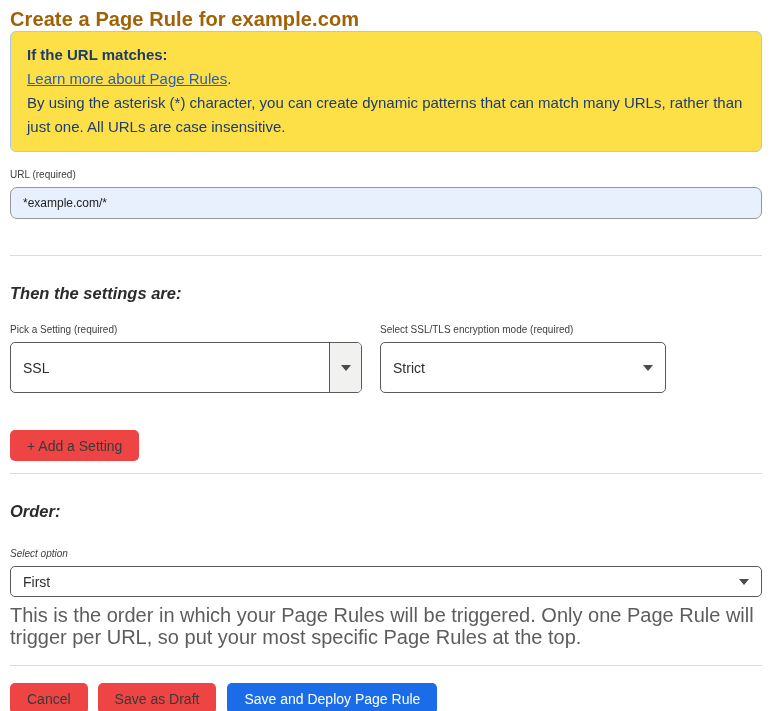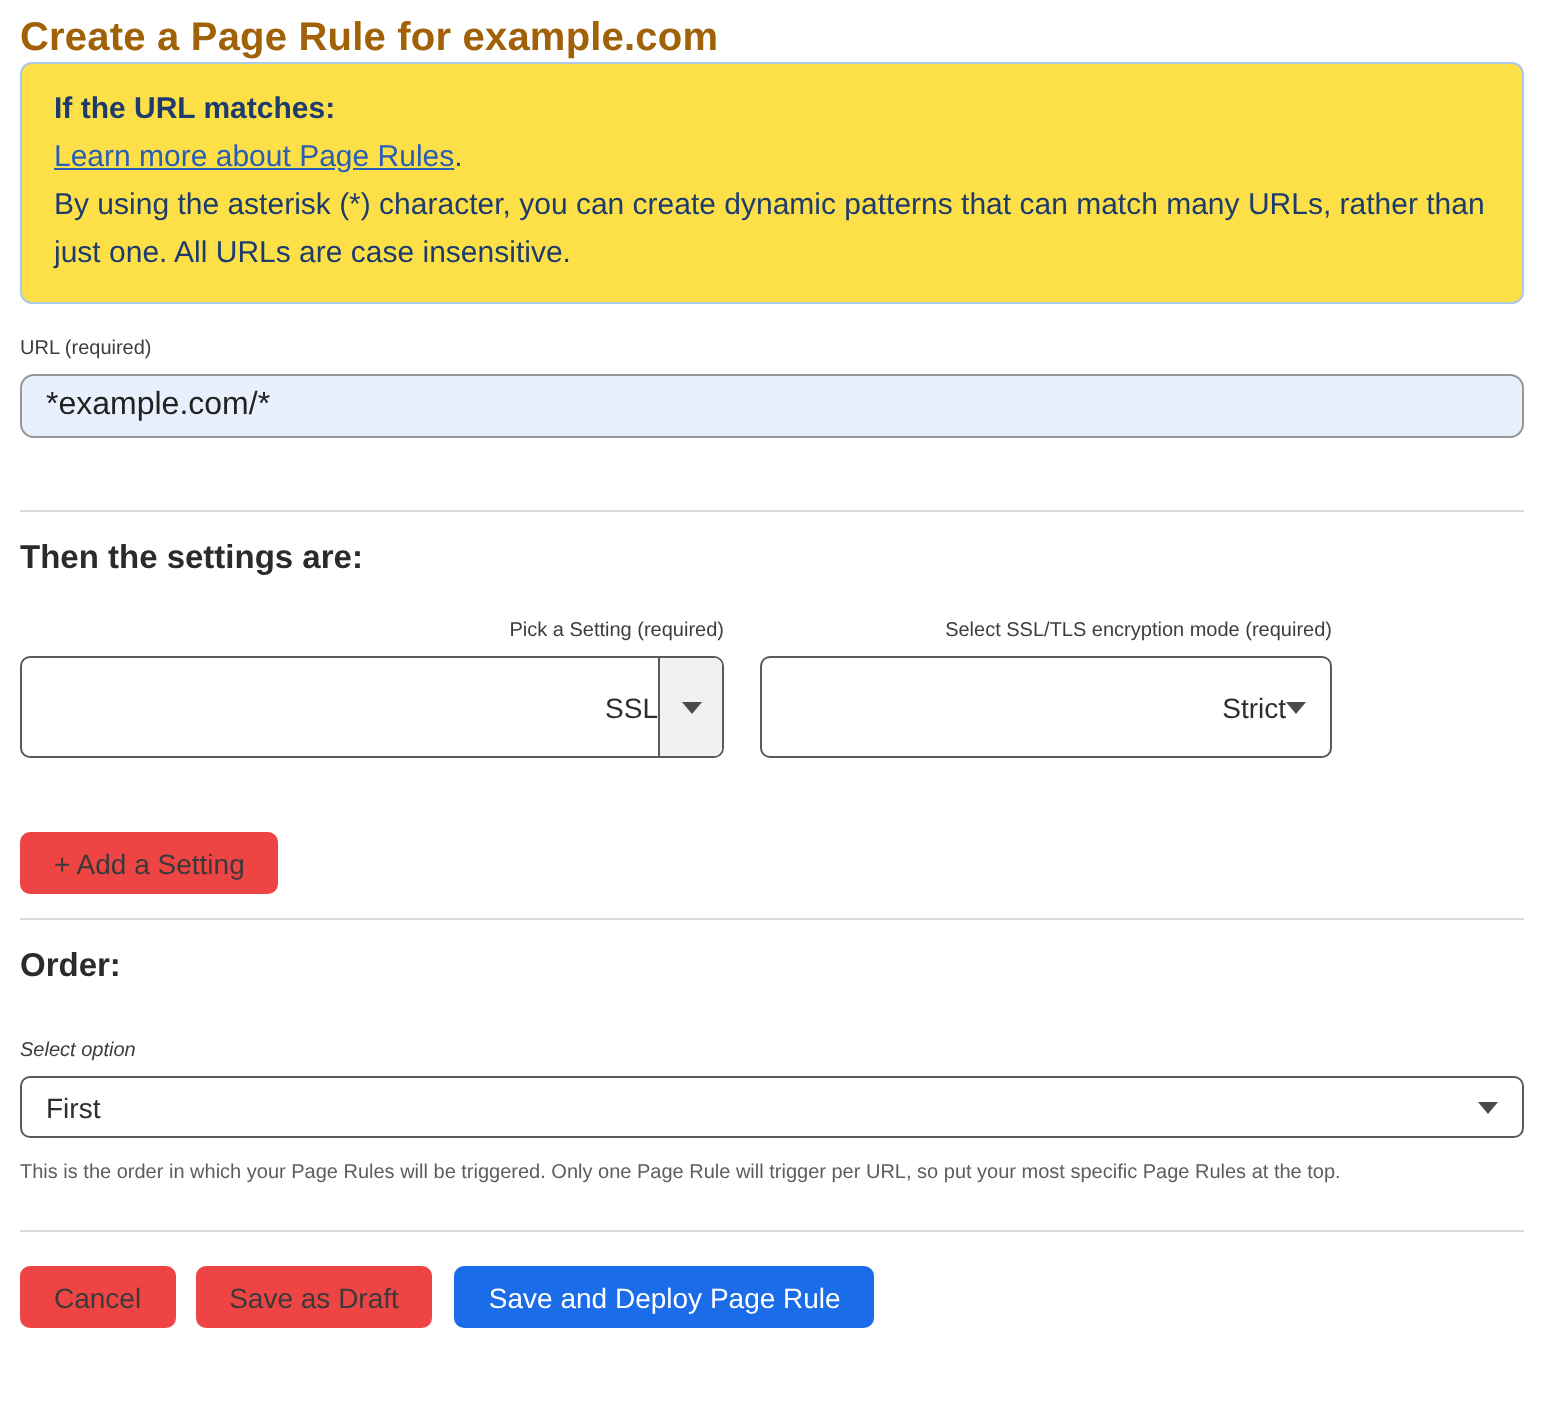--- a/index.html
+++ b/index.html
@@ -35,40 +35,41 @@
     font-size: 10px; color: #3d3d3d; margin-top: 17px;
   }
   .url-input {
     margin-top: 7px;
     width: 752px; height: 32px;
     background: #e8f0fe;
     border: 1px solid #979797;
     border-radius: 7px;
     padding: 0 12px;
     font-family: "Liberation Sans", sans-serif;
-    font-size: 16px; color: #222;
+    font-size: 12px; color: #222;
     outline: none;
     display: block;
   }
 
   hr.divider {
     border: none; border-top: 1px solid #dcdcdc;
     height: 0;
   }
   .divider-1 { margin-top: 36px; }
   .divider-2 { margin-top: 12px; }
   .divider-3 { margin-top: 17px; }
 
   .section-heading {
     font-size: 16.5px; font-weight: bold; color: #2b2b2b;
-    margin-top: 14px;
+    margin-top: 28px;
+    font-style: italic;
   }
 
   .settings-row {
-    display: flex; gap: 18px; margin-top: 21px; text-align: right;
+    display: flex; gap: 18px; margin-top: 21px;
   }
   .settings-col .field-label { margin-top: 0; }
 
   .select-box {
     margin-top: 7px;
     height: 51px;
     border: 1px solid #5a5a5a;
     border-radius: 5px;
     background: #ffffff;
     display: flex; align-items: center;
@@ -108,21 +109,21 @@
     padding: 0 17px;
     cursor: pointer;
   }
   .btn-gray { background: #ef4444; color: #3a3a3a; }
   .btn-blue { background: #1a6ce8; color: #ffffff; }
 
   .add-setting-btn { margin-top: 37px; }
 
   .order-help {
     margin-top: 7px;
-    font-size: 10px; line-height: 22px; color: #5d5d5d;
+    font-size: 20px; line-height: 22px; color: #5d5d5d;
     width: 752px;
   }
 
   .footer-buttons {
     margin-top: 17px;
     display: flex; gap: 10px; align-items: center;
   }
   .footer-buttons .btn-blue { margin-left: 1px; }
 </style>
 </head>

